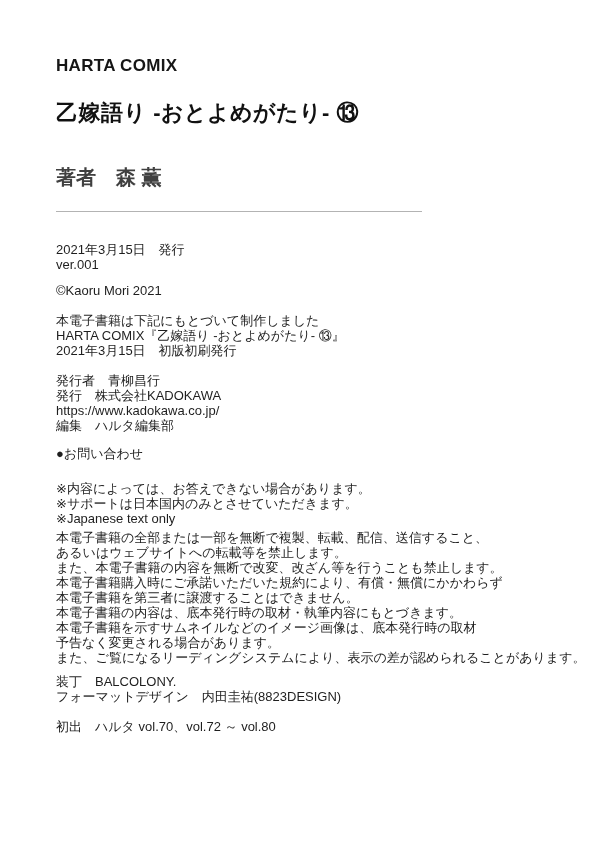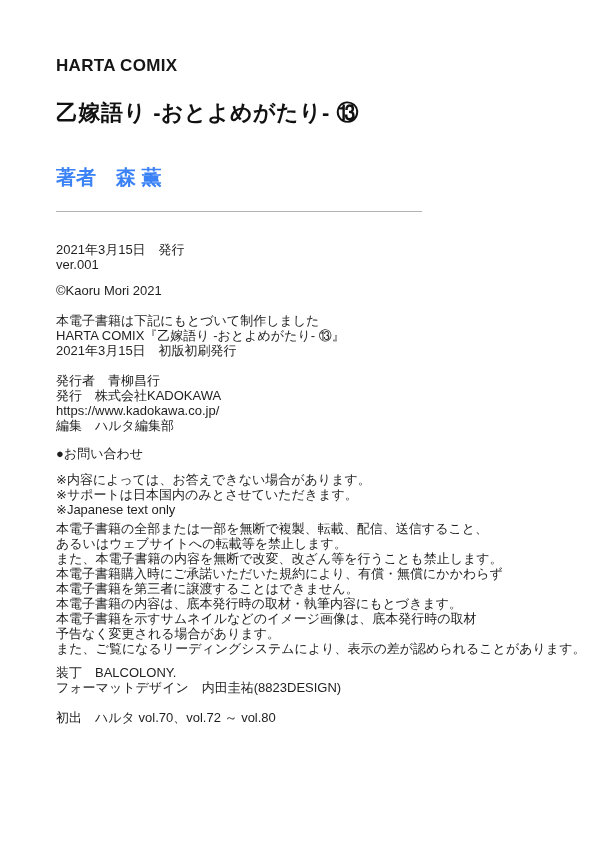--- a/index.html
+++ b/index.html
@@ -31,33 +31,33 @@
     margin-top: 20px;
     letter-spacing: 0.5px;
     color: #111111;
     white-space: nowrap;
   }
   .author {
     font-size: 20px;
     font-weight: 700;
     line-height: 26px;
     margin-top: 34px;
-    color: #3b82f6;
+    color: #404040;
   }
   .rule {
     border: none;
     border-top: 1px solid #b3b3b3;
     height: 0;
     margin-top: 21px;
   }
   .block { margin-top: 15px; }
   .block.edition { margin-top: 30px; }
   .block.copyright-block { margin-top: 11px; }
   .block.contact { margin-top: 13px; }
-  .block.notes { margin-top: 11px; }
+  .block.notes { margin-top: 20px; }
   .block.legal { margin-top: 4px; }
   .block.credits { margin-top: 9px; }
   .block.first-appearance { margin-top: 15px; }
   .line {
     font-size: 13px;
     line-height: 15px;
     white-space: nowrap;
     color: #1e1e1e;
   }
 </style>

